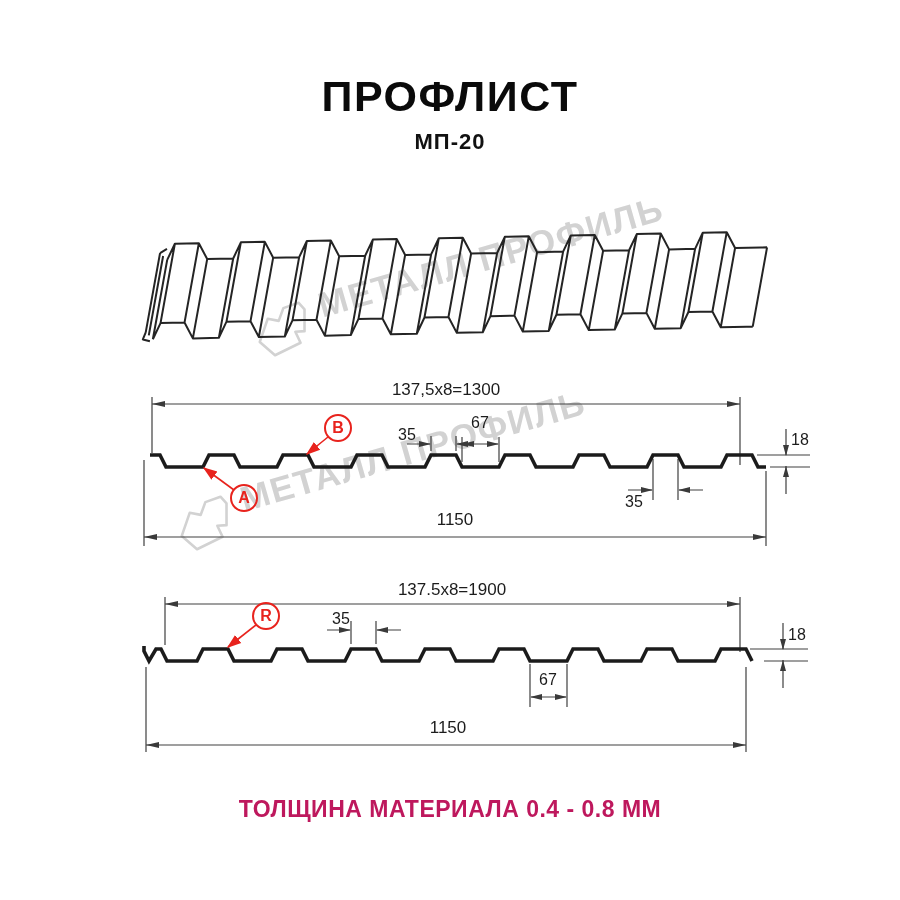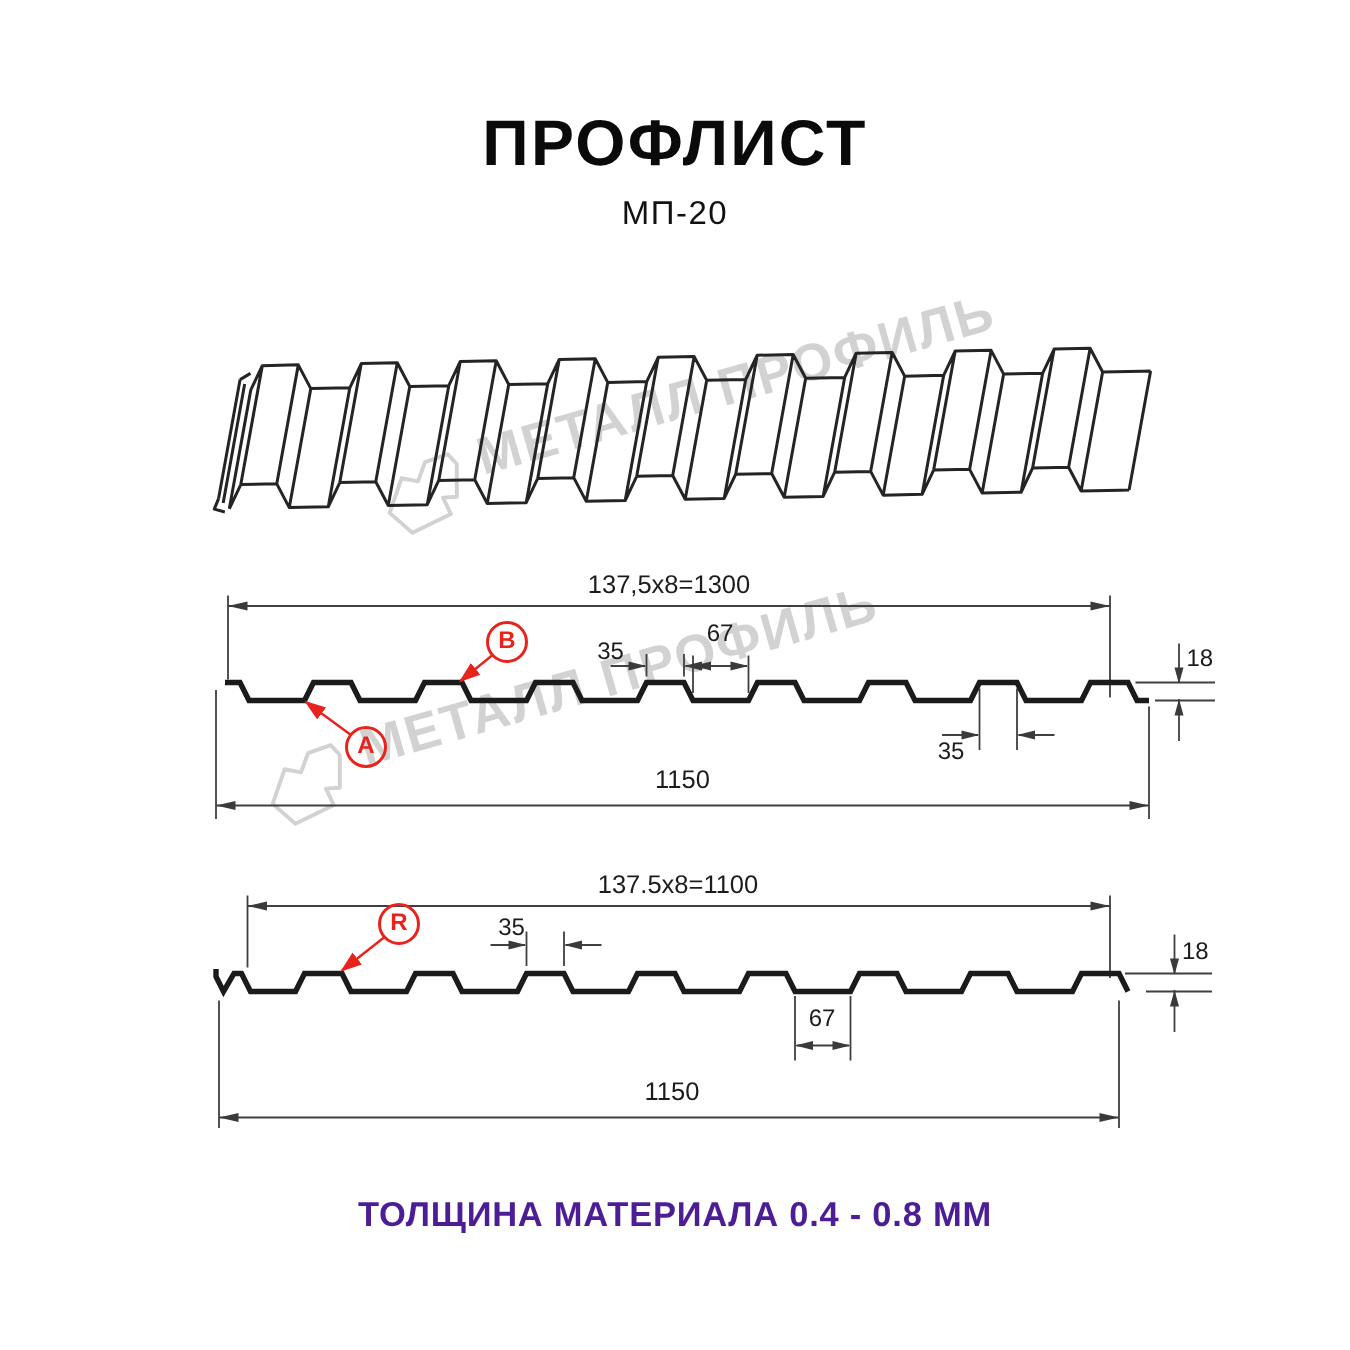--- a/index.html
+++ b/index.html
@@ -1,23 +1,23 @@
 <!DOCTYPE html>
 <html><head>
 <meta charset="utf-8">
 <style>
   html,body{margin:0;padding:0;background:#fff;}
   .page{position:relative;width:900px;height:900px;background:#fff;overflow:hidden;
         font-family:"Liberation Sans",sans-serif;}
   .title{position:absolute;left:0;right:0;top:72px;text-align:center;
          font-size:43px;font-weight:800;letter-spacing:1.5px;color:#0a0a0a;}
   .subtitle{position:absolute;left:0;right:0;top:129px;text-align:center;
-         font-size:22px;font-weight:400;letter-spacing:1px;color:#111;}
+         font-size:22px;font-weight:700;letter-spacing:1px;color:#111;}
   .footer{position:absolute;left:0;right:0;top:796px;text-align:center;
-         font-size:23px;font-weight:600;letter-spacing:.5px;color:#4c1d95;}
+         font-size:23px;font-weight:600;letter-spacing:.5px;color:#be185d;}
   .wm{position:absolute;display:flex;align-items:center;gap:10px;
       color:#d2d2d2;font-weight:700;font-size:35px;letter-spacing:1.5px;
       white-space:nowrap;transform-origin:left center;z-index:1;}
   .wm .logo{flex:none;transform:translateY(15px);}
   .wm1{left:250px;top:300px;transform:rotate(-16deg);}
   .wm2{left:172px;top:494px;transform:rotate(-16deg);}
   svg.canvas{position:absolute;left:0;top:0;z-index:2;}
   .dim{position:absolute;font-size:16px;color:#1c1c1c;z-index:3;line-height:1.05;}
   .dim.c{text-align:center;}
   .dim.big{font-size:17px;}
@@ -105,21 +105,21 @@
 
   <div class="dim c big" style="left:356px;top:381px;width:180px;">137,5x8=1300</div>
   <div class="dim c" style="left:377px;top:427px;width:60px;">35</div>
   <div class="dim c" style="left:450px;top:415px;width:60px;">67</div>
   <div class="dim" style="left:791px;top:432px;">18</div>
   <div class="dim c" style="left:604px;top:494px;width:60px;">35</div>
   <div class="dim c big" style="left:405px;top:511px;width:100px;">1150</div>
   <div class="letter" style="left:230px;top:484px;">A</div>
   <div class="letter" style="left:324px;top:414px;">B</div>
 
-  <div class="dim c big" style="left:362px;top:581px;width:180px;">137.5x8=1100</div>
+  <div class="dim c big" style="left:362px;top:581px;width:180px;">137.5x8=1900</div>
   <div class="dim c" style="left:311px;top:611px;width:60px;">35</div>
   <div class="dim c" style="left:518px;top:672px;width:60px;">67</div>
   <div class="dim" style="left:788px;top:627px;">18</div>
   <div class="dim c big" style="left:398px;top:719px;width:100px;">1150</div>
   <div class="letter" style="left:252px;top:602px;">R</div>
 
   <div class="footer">ТОЛЩИНА МАТЕРИАЛА 0.4 - 0.8 ММ</div>
 </div>
 
 </body></html>

